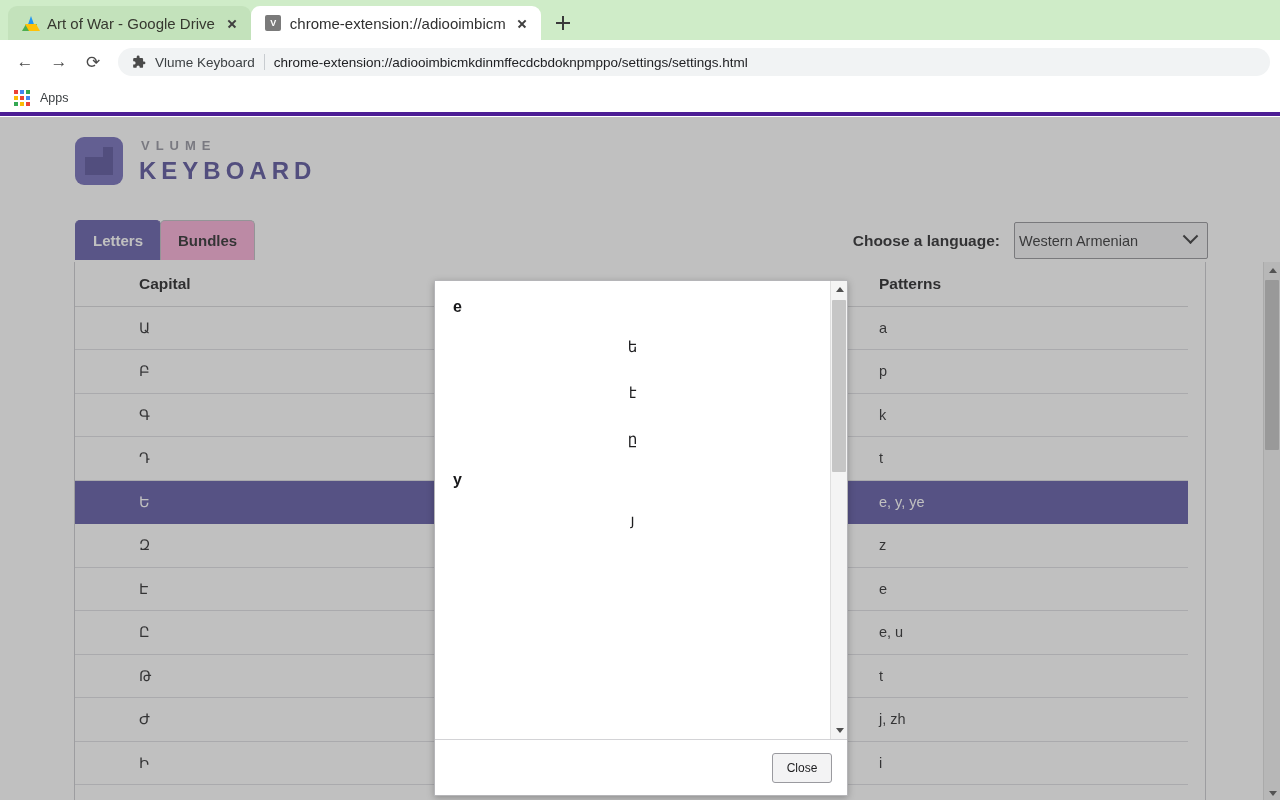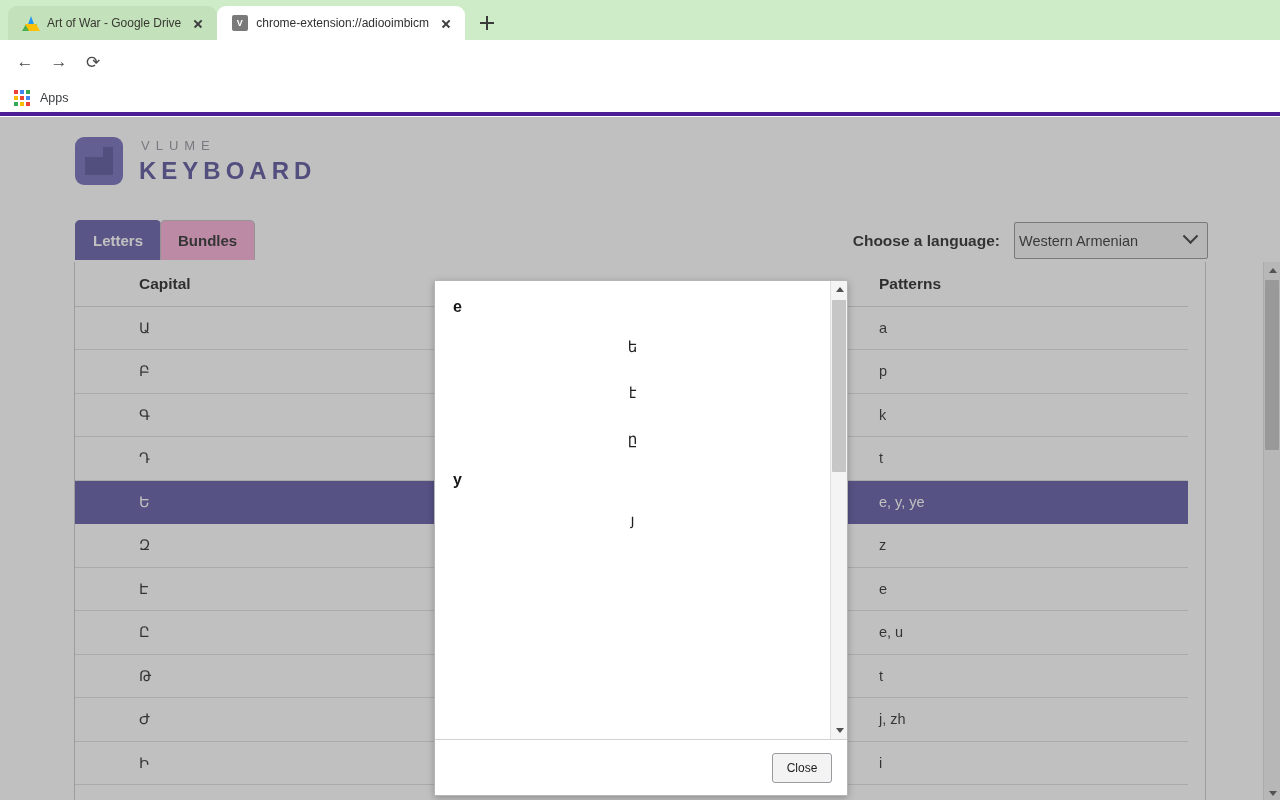--- a/index.html
+++ b/index.html
@@ -48,21 +48,21 @@
     right: -1px; bottom: 0; width: 11px; height: 7px;
     background: #ffc107; transform: skewX(30deg); transform-origin: bottom right;
   }
   .ext-icon {
     width: 16px; height: 16px; background: #7a7a7a; border-radius: 2px;
     color: #fff; font-size: 9px; line-height: 16px; text-align: center;
     font-weight: 600;
   }
   .tab-title {
     flex: 1 1 auto; white-space: nowrap; overflow: hidden;
-    text-overflow: clip; font-size: 12px;
+    text-overflow: clip; font-size: 15px;
   }
   .tab-close {
     width: 18px; height: 18px; flex: 0 0 18px; position: relative;
     border-radius: 50%;
   }
   .tab-close::before, .tab-close::after {
     content: ""; position: absolute; left: 4px; top: 8.5px;
     width: 10px; height: 1.6px; background: #404040;
   }
   .tab-close::before { transform: rotate(45deg); }
@@ -141,21 +141,21 @@
     position: absolute; left: 0; bottom: 0; width: 18px; height: 18px;
     background: #4e4795;
   }
   .logo-mark .sq-b {
     position: absolute; right: 0; top: 0; width: 10px; height: 28px;
     background: #4e4795;
   }
   .logo-text { line-height: 1; }
   .logo-vlume {
     font-size: 13px; letter-spacing: 6px; color: #8d8d99;
-    font-weight: 400; margin-bottom: 7px; margin-left: 2px;
+    font-weight: 700; margin-bottom: 7px; margin-left: 2px;
   }
   .logo-keyboard {
     font-size: 24px; letter-spacing: 5px; color: #4e4795; font-weight: 700;
   }
 
   .tabs-row {
     position: absolute; left: 75px; top: 103px; width: 1130px;
     display: flex; align-items: flex-end;
   }
   .ntab {
@@ -309,20 +309,30 @@
     </div>
 
     <div class="newtab"></div>
   </div>
 
   <div class="toolbar">
     <div class="navbtn">←</div>
     <div class="navbtn">→</div>
     <div class="navbtn">⟳</div>
 
+    <div class="omnibox">
+      <span class="ext-puzzle">
+        <svg width="14" height="14" viewBox="0 0 24 24" fill="#4a4a4a">
+          <path d="M20.5 11H19V7a2 2 0 0 0-2-2h-4V3.5a2.5 2.5 0 0 0-5 0V5H4a2 2 0 0 0-2 2v3.8h1.5a2.7 2.7 0 0 1 0 5.4H2V20a2 2 0 0 0 2 2h3.8v-1.5a2.7 2.7 0 0 1 5.4 0V22H17a2 2 0 0 0 2-2v-4h1.5a2.5 2.5 0 0 0 0-5z"></path>
+        </svg>
+      </span>
+      <span class="omni-name">Vlume Keyboard</span>
+      <span class="omni-sep"></span>
+      <span class="omni-url">chrome-extension://adiooimbicmkdinmffecdcbdoknpmppo/settings/settings.html</span>
+    </div>
   </div>
 
   <div class="bookmarks">
     <span class="apps-grid">
       <span style="background:#ea4335"></span>
         <span style="background:#4285f4"></span>
         <span style="background:#34a853"></span>
       <span style="background:#fbbc05"></span>
         <span style="background:#ea4335"></span>
         <span style="background:#4285f4"></span>

